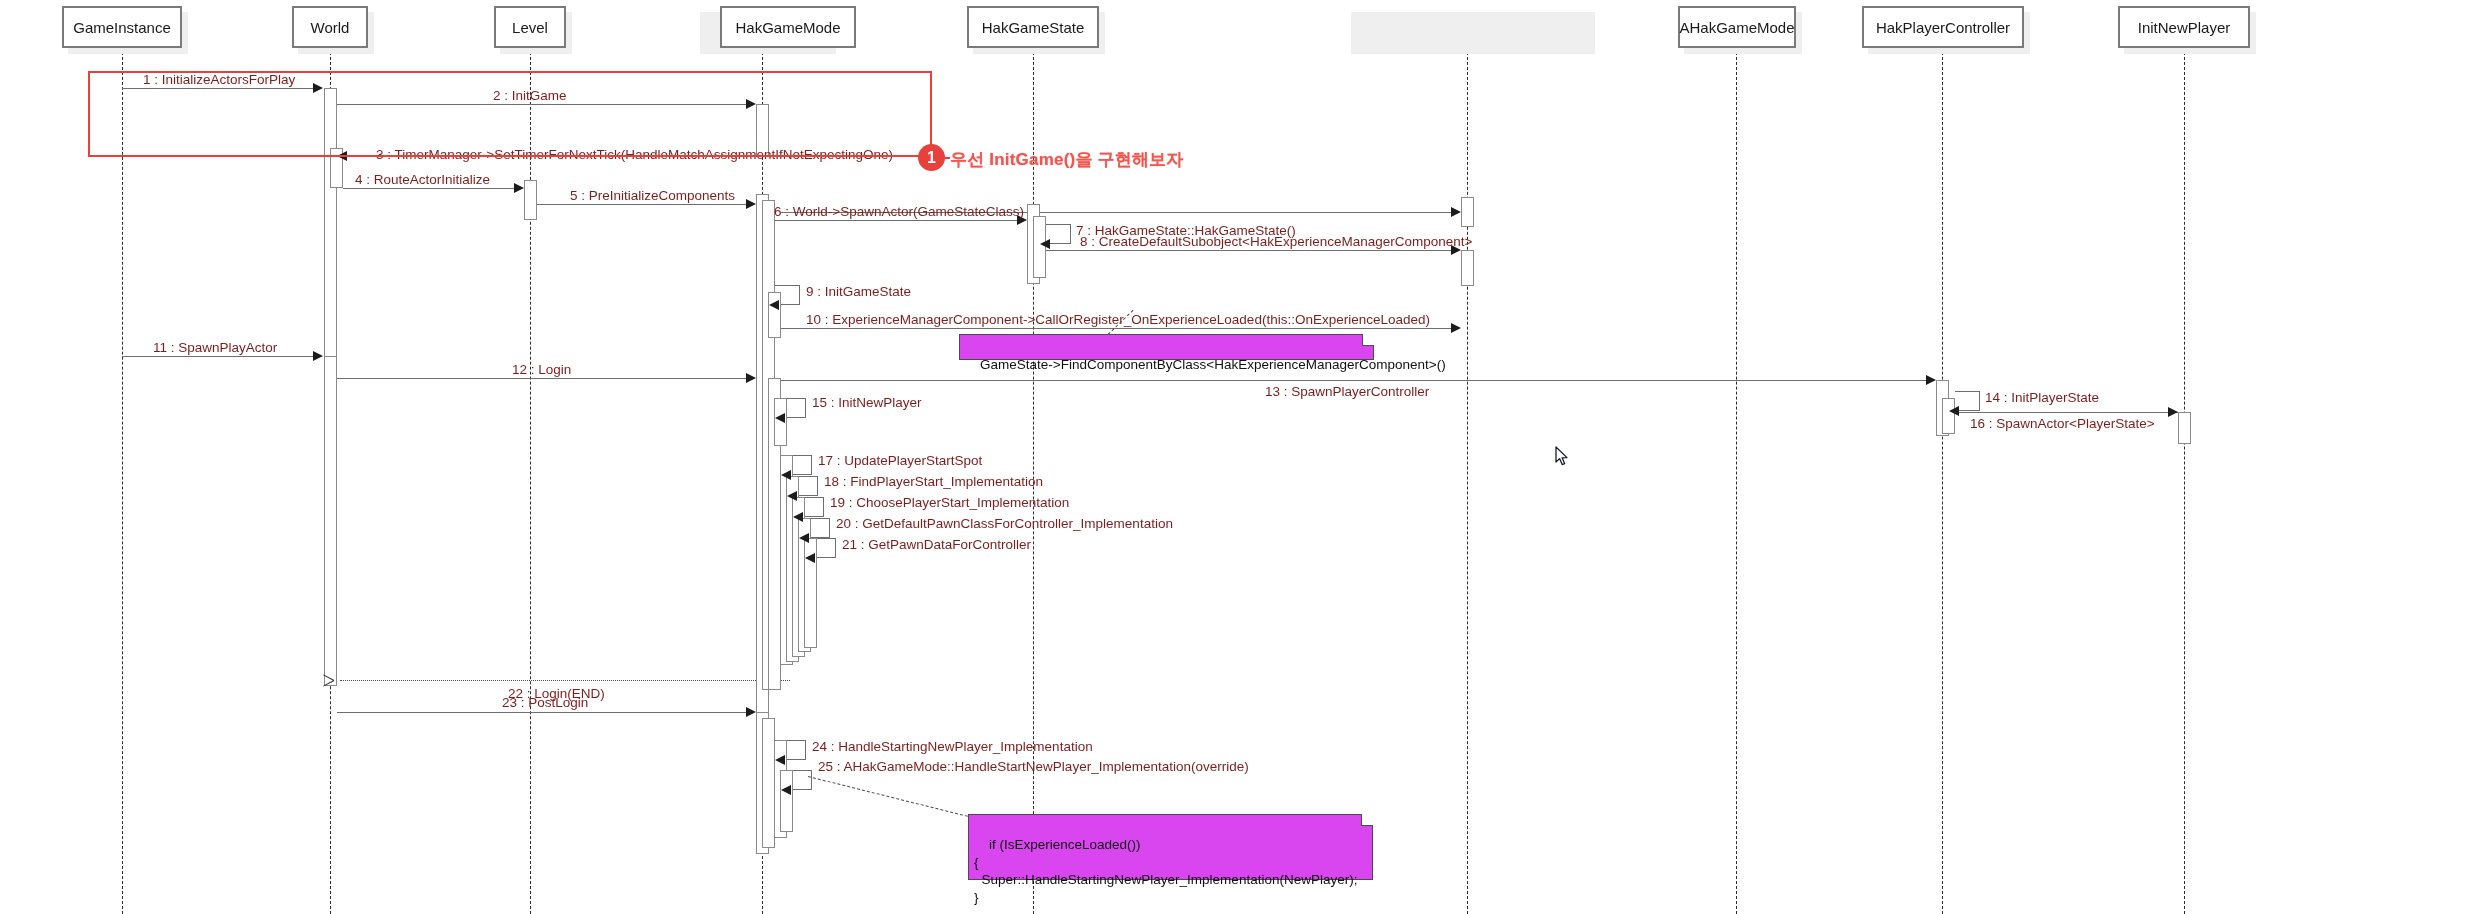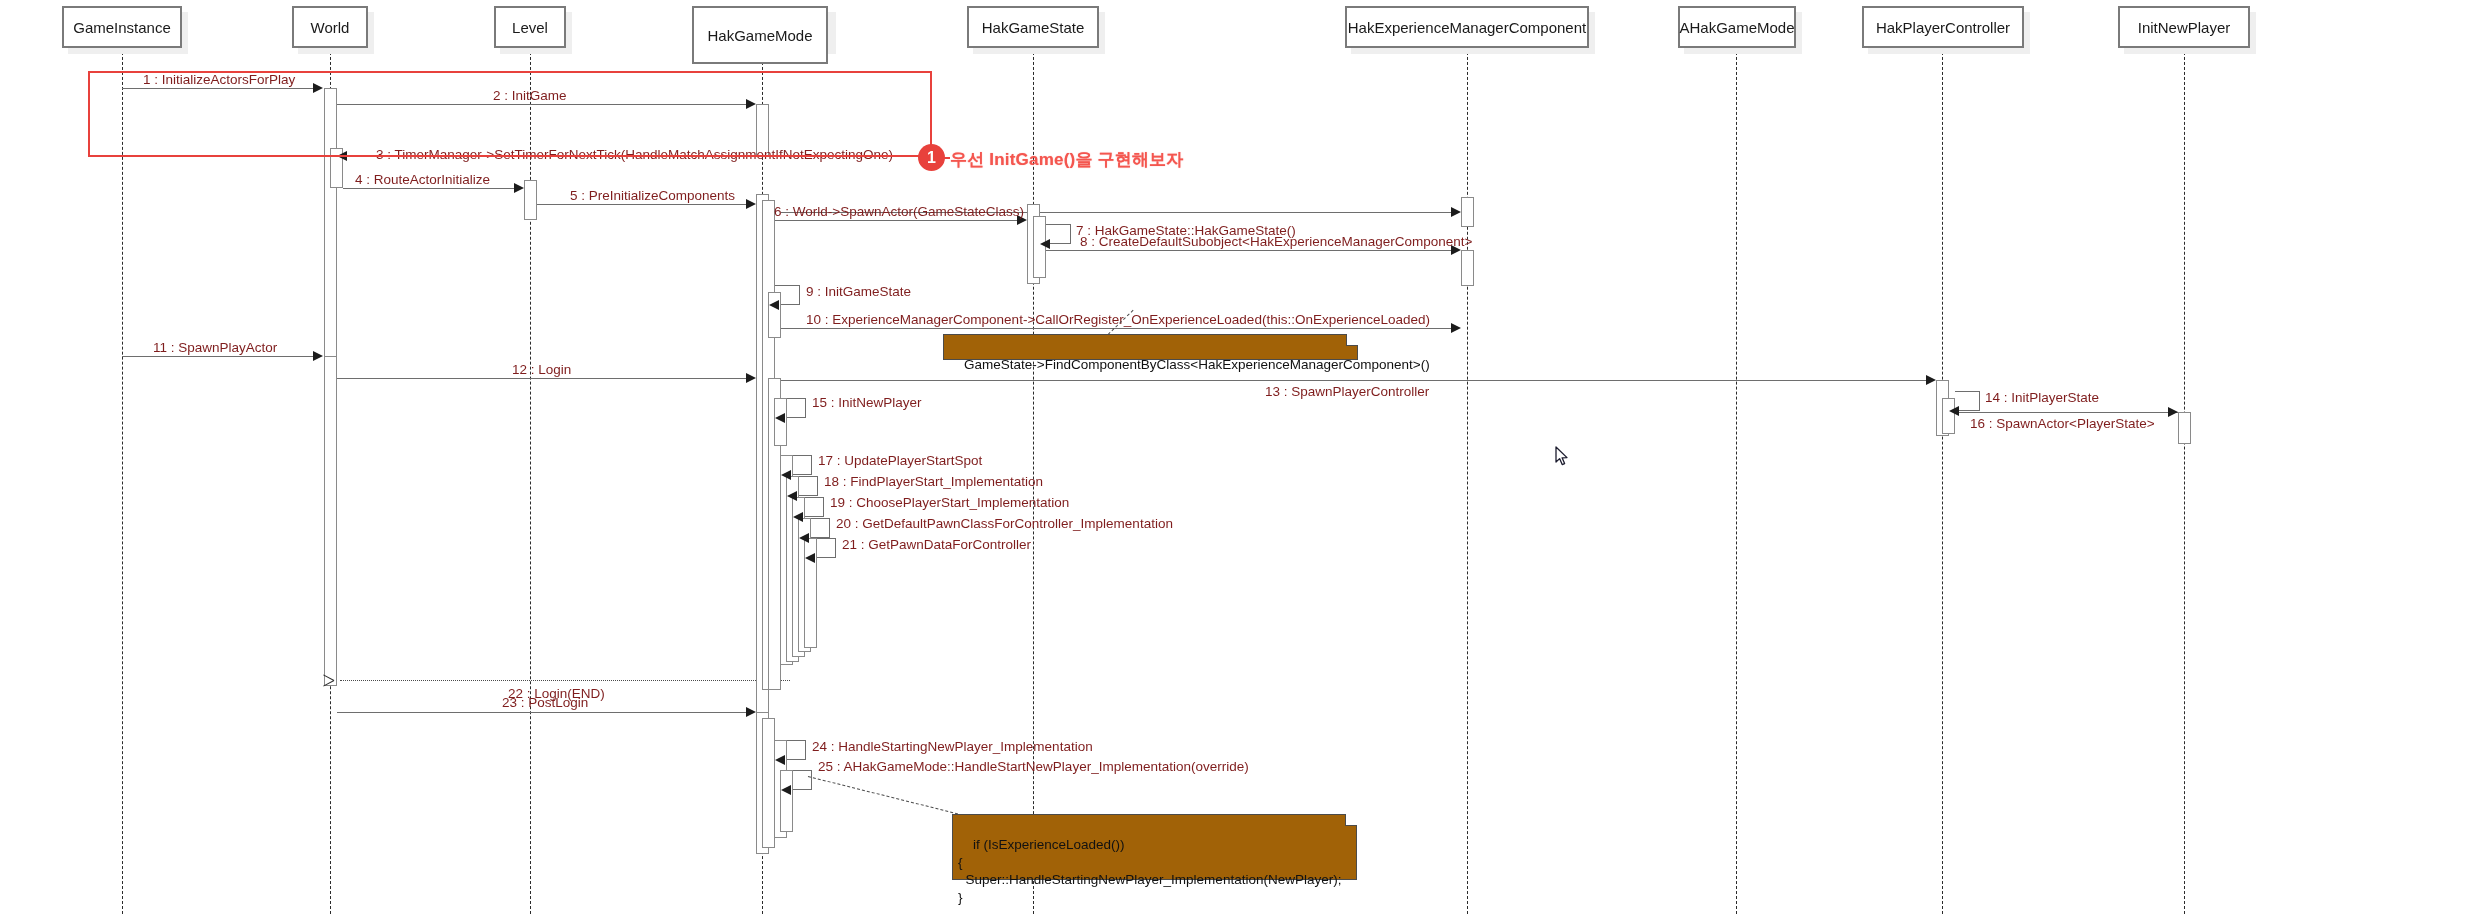--- a/index.html
+++ b/index.html
@@ -114,28 +114,29 @@
     box-sizing: border-box;
     border: 1.6px solid #6e6e6e;
     border-left: none;
     z-index: 3;
   }
 
   
   .note {
     position: absolute;
     box-sizing: border-box;
-    background: #a16207;
+    background: #d946ef;
     border: 1.5px solid #4b4b4b;
     font-size: 13.5px;
     color: #111111;
     line-height: 1.32;
     padding: 3px 6px 4px 5px;
     white-space: pre;
     z-index: 8;
+    margin-left: 16px;
   }
   .note .dogear {
     position: absolute;
     right: -1px; top: -1px;
     width: 11px; height: 11px;
     background: #ffffff;
     border-left: 1.4px solid #4b4b4b;
     border-bottom: 1.4px solid #4b4b4b;
     transform: none;
   }
@@ -210,27 +211,26 @@
   <div class="participant-shadow" style="left:68px;  top:12px; width:120px; height:42px;"></div>
   <div class="participant" style="left:62px; top:6px; width:120px; height:42px;">GameInstance</div>
 
   <div class="participant-shadow" style="left:298px; top:12px; width:76px; height:42px;"></div>
   <div class="participant" style="left:292px; top:6px; width:76px; height:42px;">World</div>
 
   <div class="participant-shadow" style="left:500px; top:12px; width:72px; height:42px;"></div>
   <div class="participant" style="left:494px; top:6px; width:72px; height:42px;">Level</div>
 
   <div class="participant-shadow" style="left:700px; top:12px; width:136px; height:42px;"></div>
-  <div class="participant" style="left:692px; top:6px; width:136px; height:58px;">HakGameMode</div>
+  <div class="participant" style="left:720px; top:6px; width:136px; height:42px;">HakGameMode</div>
 
   <div class="participant-shadow" style="left:973px; top:12px; width:132px; height:42px;"></div>
   <div class="participant" style="left:967px; top:6px; width:132px; height:42px;">HakGameState</div>
 
   <div class="participant-shadow" style="left:1351px; top:12px; width:244px; height:42px;"></div>
-  <div class="participant" style="left:1345px; top:6px; width:244px; height:42px;">HakExperienceManagerComponent</div>
 
   <div class="participant-shadow" style="left:1684px; top:12px; width:118px; height:42px;"></div>
   <div class="participant" style="left:1678px; top:6px; width:118px; height:42px;">AHakGameMode</div>
 
   <div class="participant-shadow" style="left:1868px; top:12px; width:162px; height:42px;"></div>
   <div class="participant" style="left:1862px; top:6px; width:162px; height:42px;">HakPlayerController</div>
 
   <div class="participant-shadow" style="left:2124px; top:12px; width:132px; height:42px;"></div>
   <div class="participant" style="left:2118px; top:6px; width:132px; height:42px;">InitNewPlayer</div>
 

